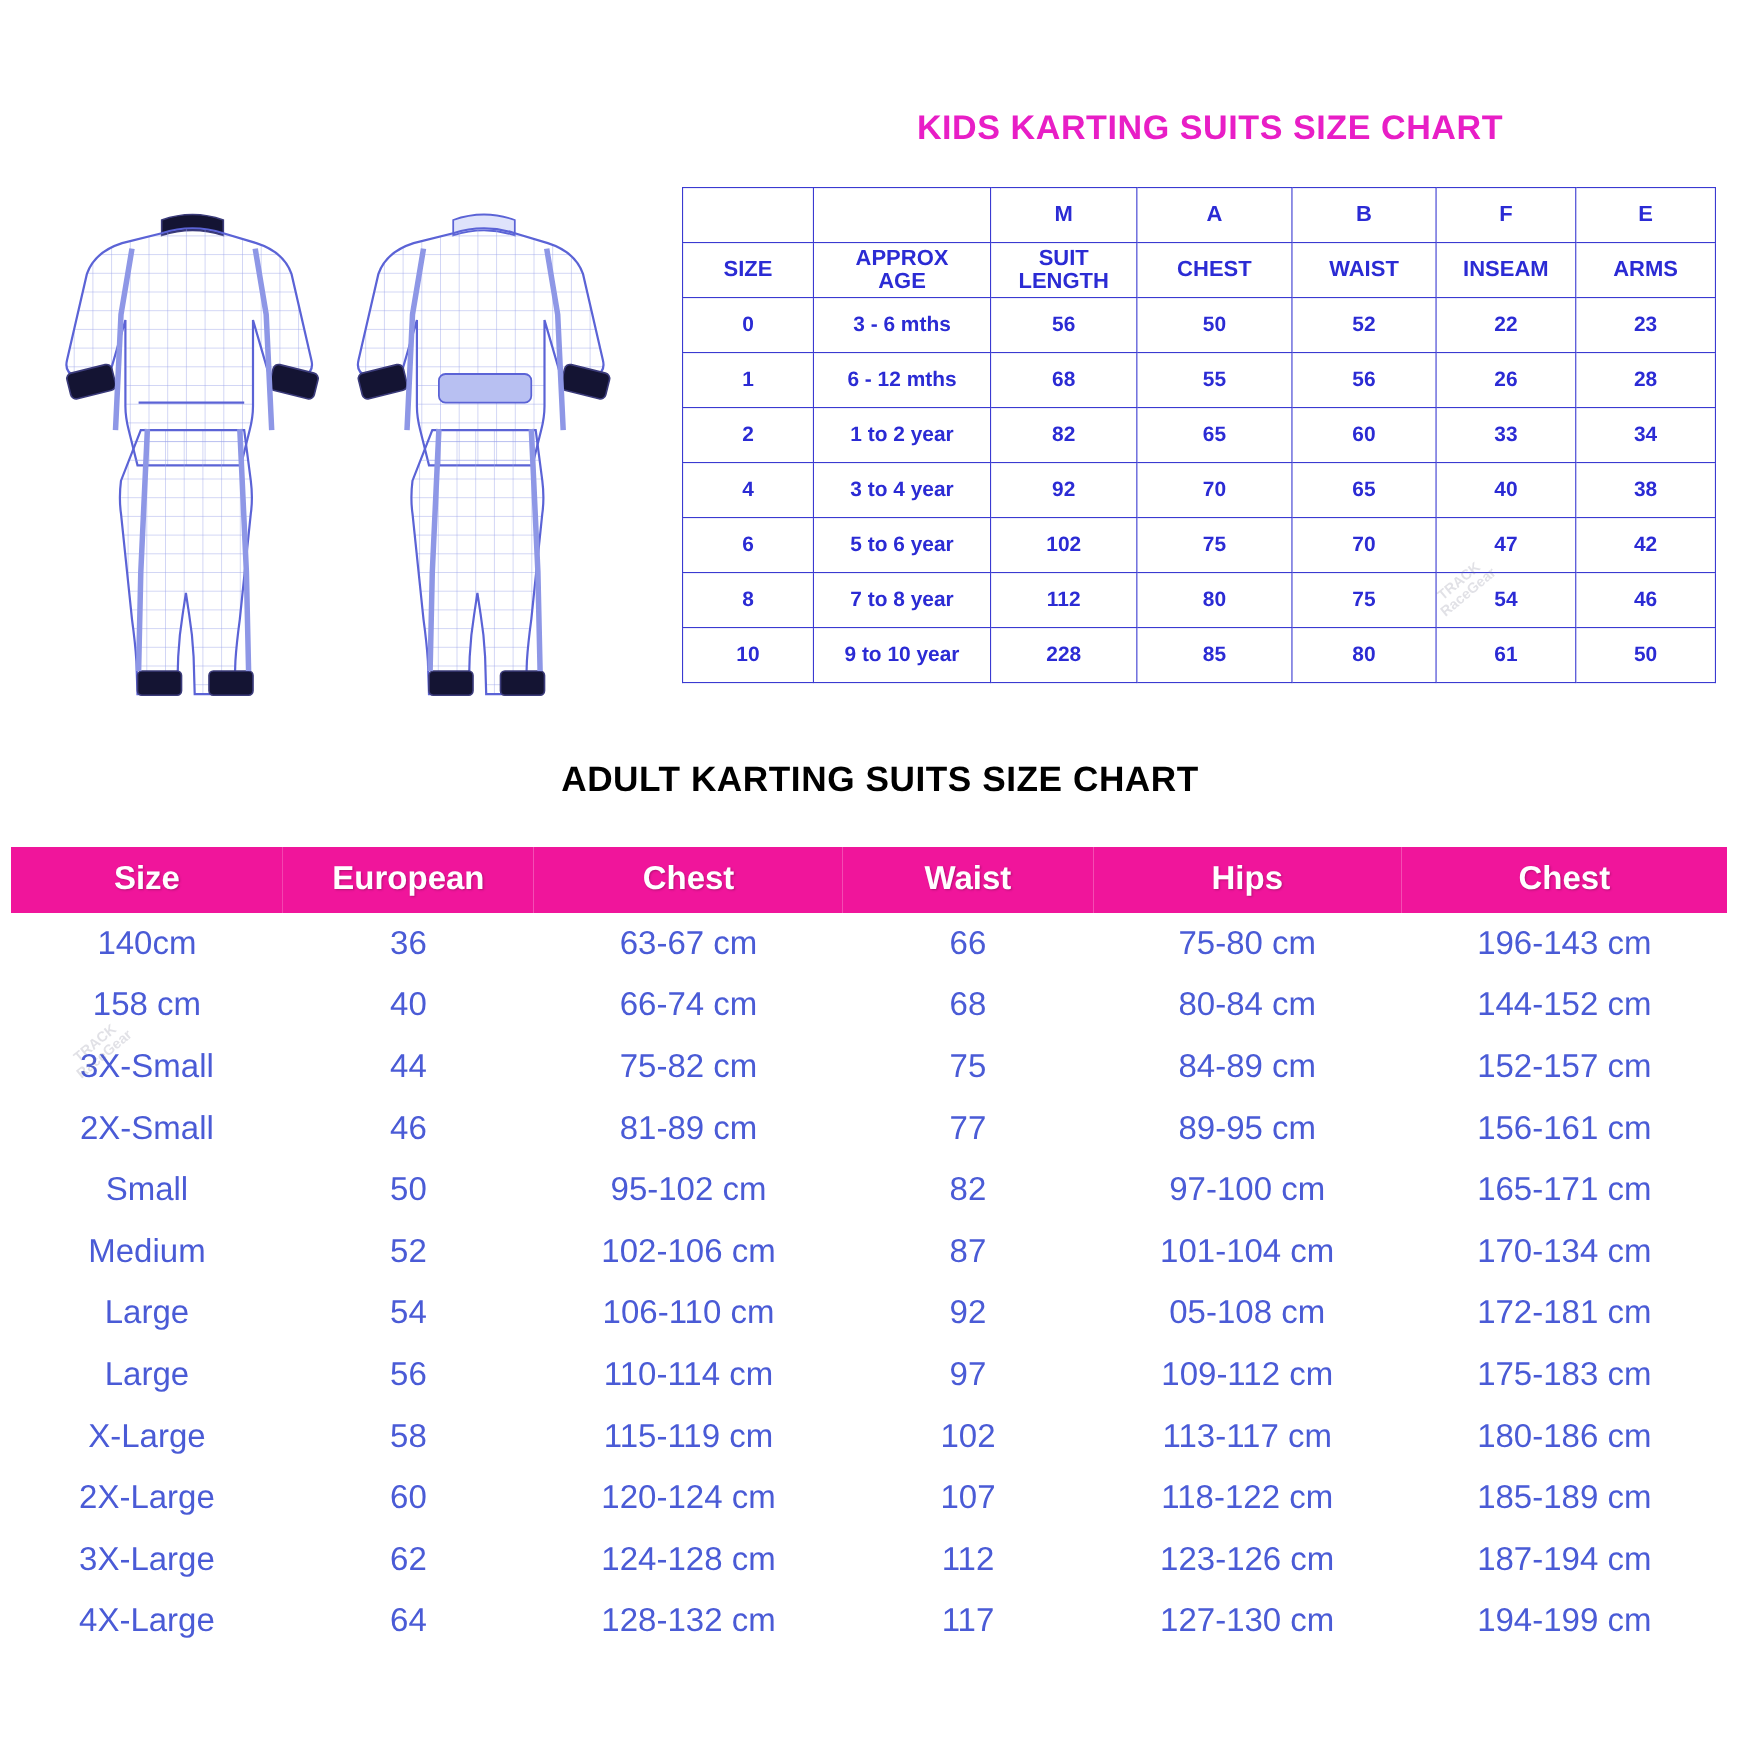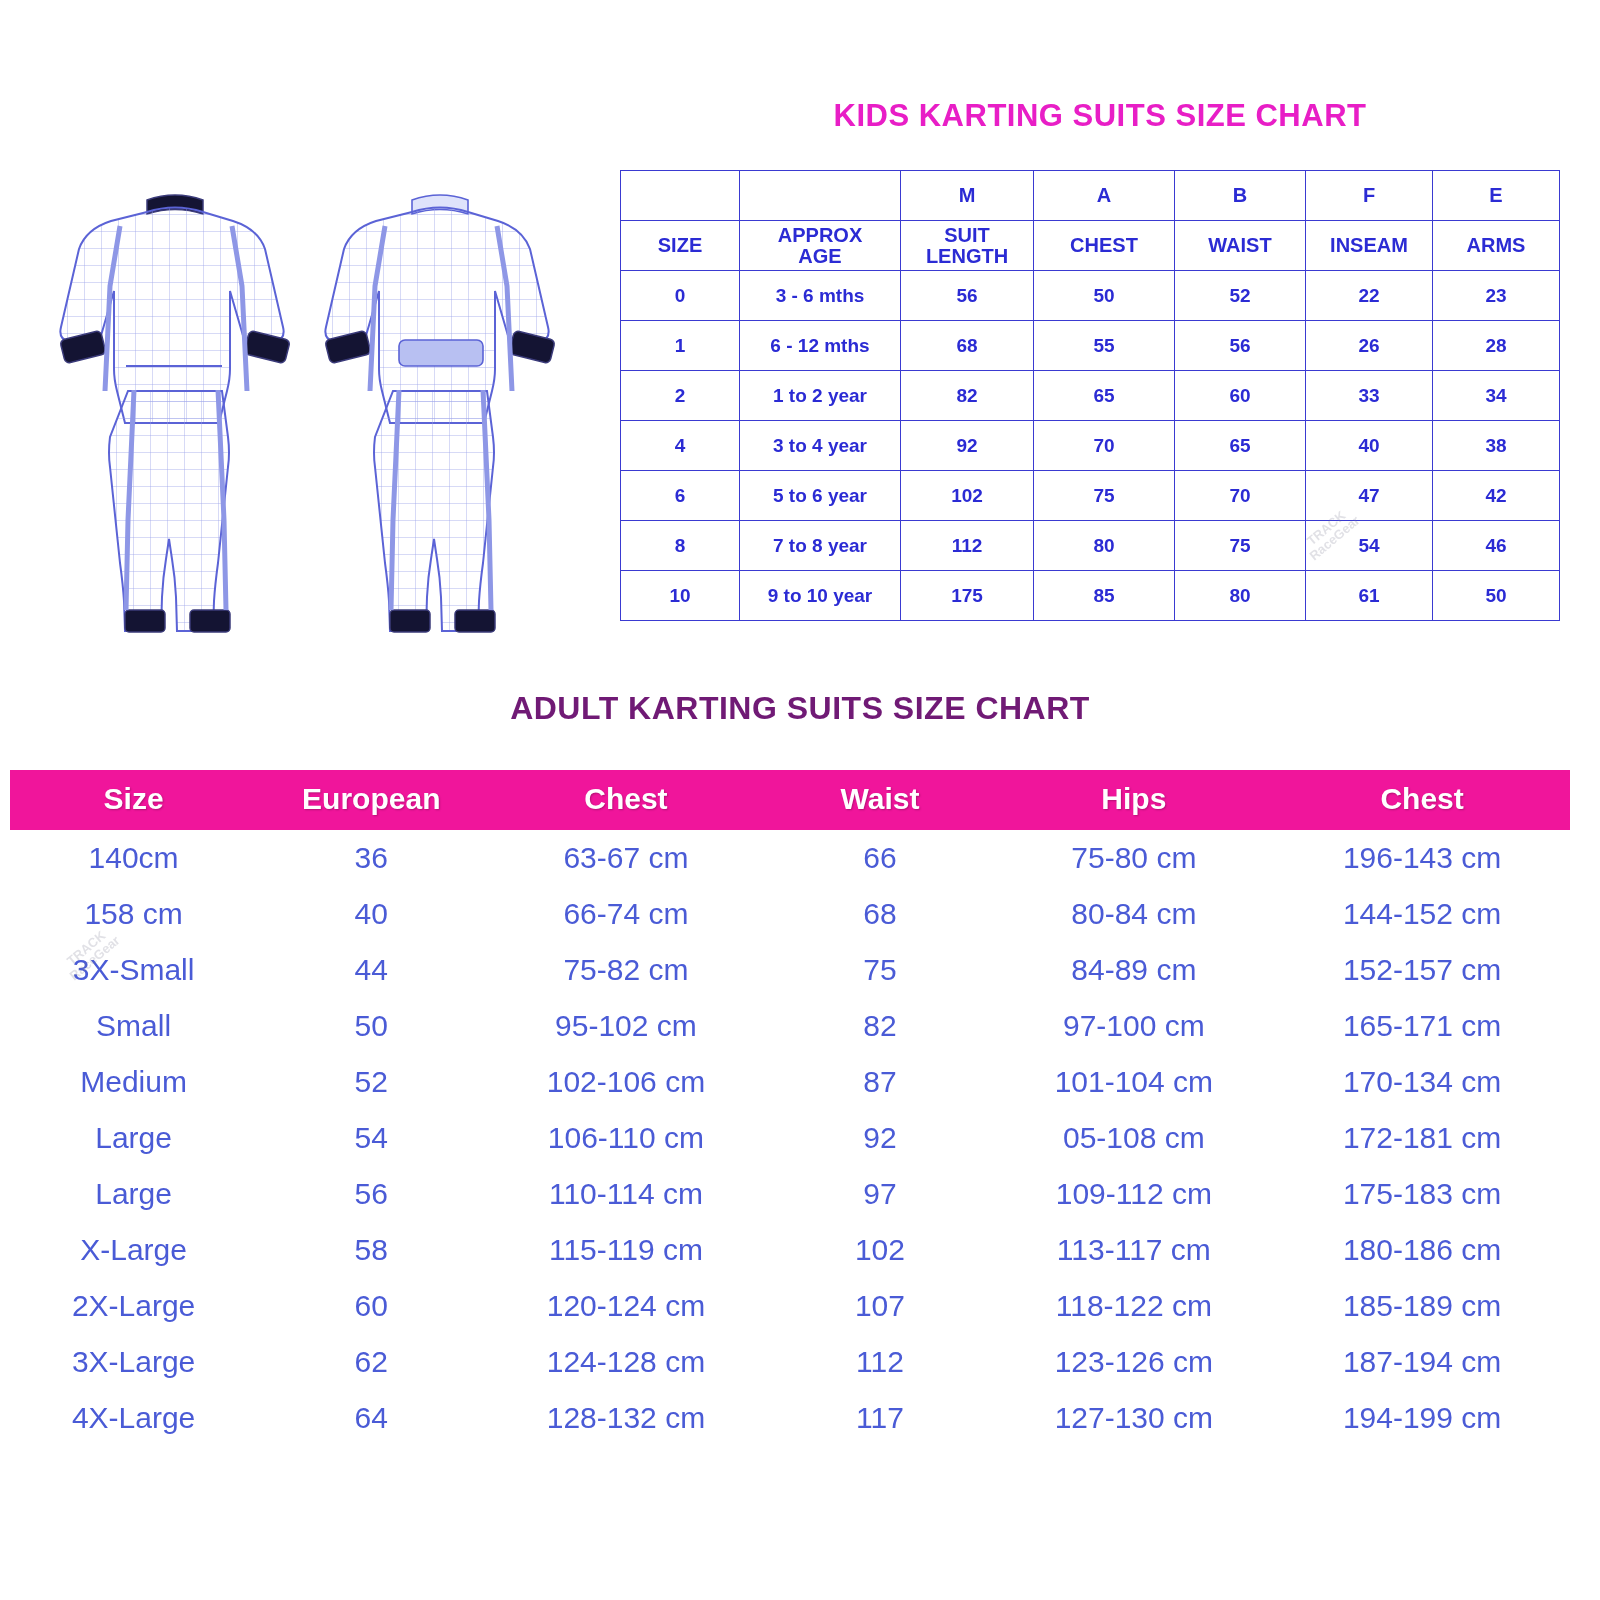--- a/index.html
+++ b/index.html
@@ -40,21 +40,21 @@
   .col-waist{width:130px;}
   .col-inseam{width:126px;}
   .col-arms{width:126px;}
   .hdr-letter{height:44px;font-size:20px;}
   .hdr-name{height:60px;font-size:20px;}
   .two-line{line-height:1.1;}
 
   
   #adult-title{
     position:absolute;left:0;top:690px;width:1600px;text-align:center;
-    font-size:32px;font-weight:bold;color:#701a75;letter-spacing:0.5px;
+    font-size:32px;font-weight:bold;color:#000000;letter-spacing:0.5px;
   }
 
   #adult-table-wrap{position:absolute;left:0;top:770px;width:1600px;}
   table.adult{border-collapse:collapse;width:1560px;margin-left:10px;}
   table.adult thead th{
     background:#f0159b;
     color:#ffffff;
     font-size:30px;
     font-weight:bold;
     padding:12px 0 14px 0;
@@ -225,21 +225,21 @@
           <td>7 to 8 year</td>
           <td>112</td>
           <td>80</td>
           <td>75</td>
           <td>54</td>
           <td>46</td>
         </tr>
         <tr>
           <td>10</td>
           <td>9 to 10 year</td>
-          <td>175</td>
+          <td>228</td>
           <td>85</td>
           <td>80</td>
           <td>61</td>
           <td>50</td>
         </tr>
       </tbody>
     </table>
   </div>
 </div>
 
@@ -274,20 +274,28 @@
         <td>80-84 cm</td>
         <td>144-152 cm</td>
       </tr>
       <tr>
         <td>3X-Small</td>
         <td>44</td>
         <td>75-82 cm</td>
         <td>75</td>
         <td>84-89 cm</td>
         <td>152-157 cm</td>
+      </tr>
+      <tr>
+        <td>2X-Small</td>
+        <td>46</td>
+        <td>81-89 cm</td>
+        <td>77</td>
+        <td>89-95 cm</td>
+        <td>156-161 cm</td>
       </tr>
       <tr>
         <td>Small</td>
         <td>50</td>
         <td>95-102 cm</td>
         <td>82</td>
         <td>97-100 cm</td>
         <td>165-171 cm</td>
       </tr>
       <tr>

